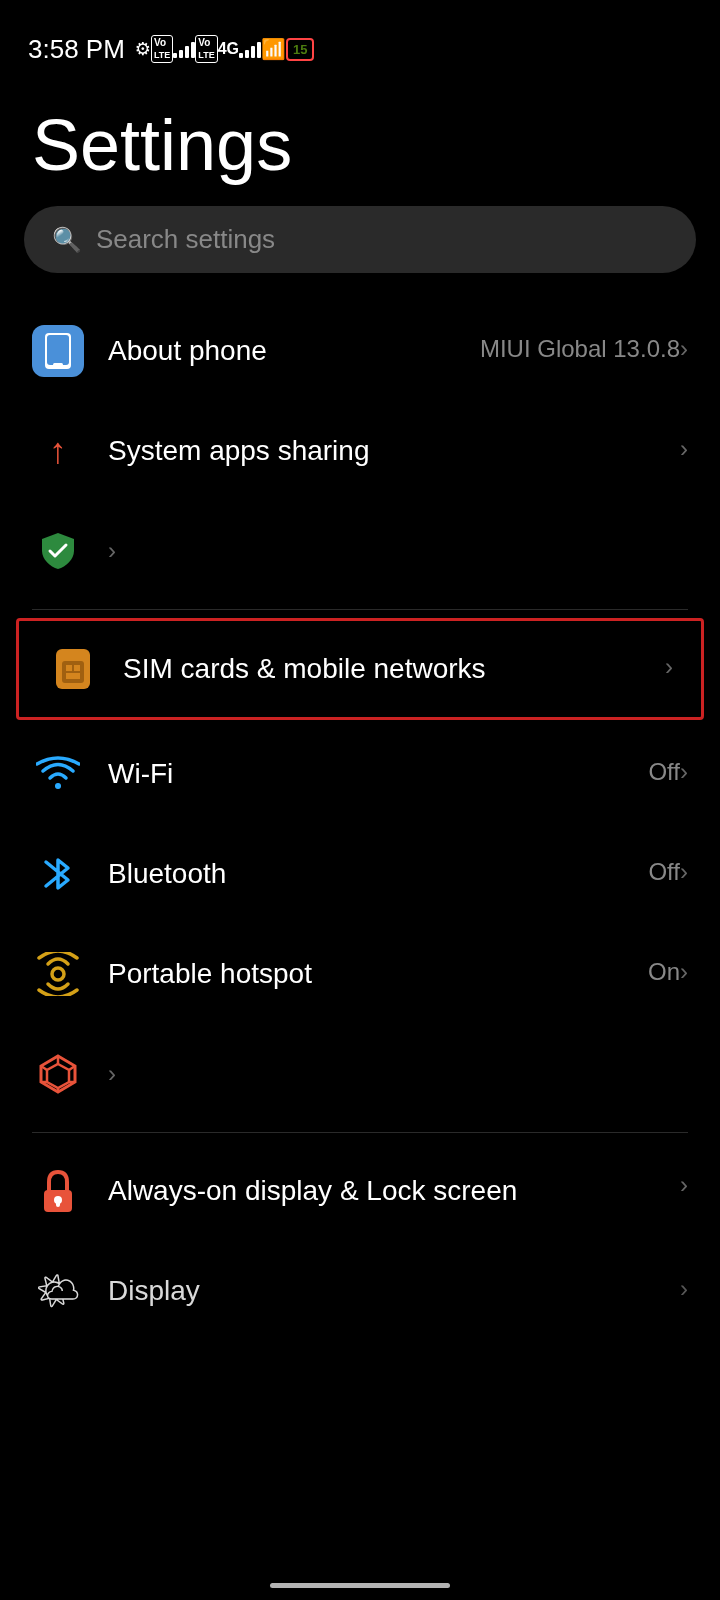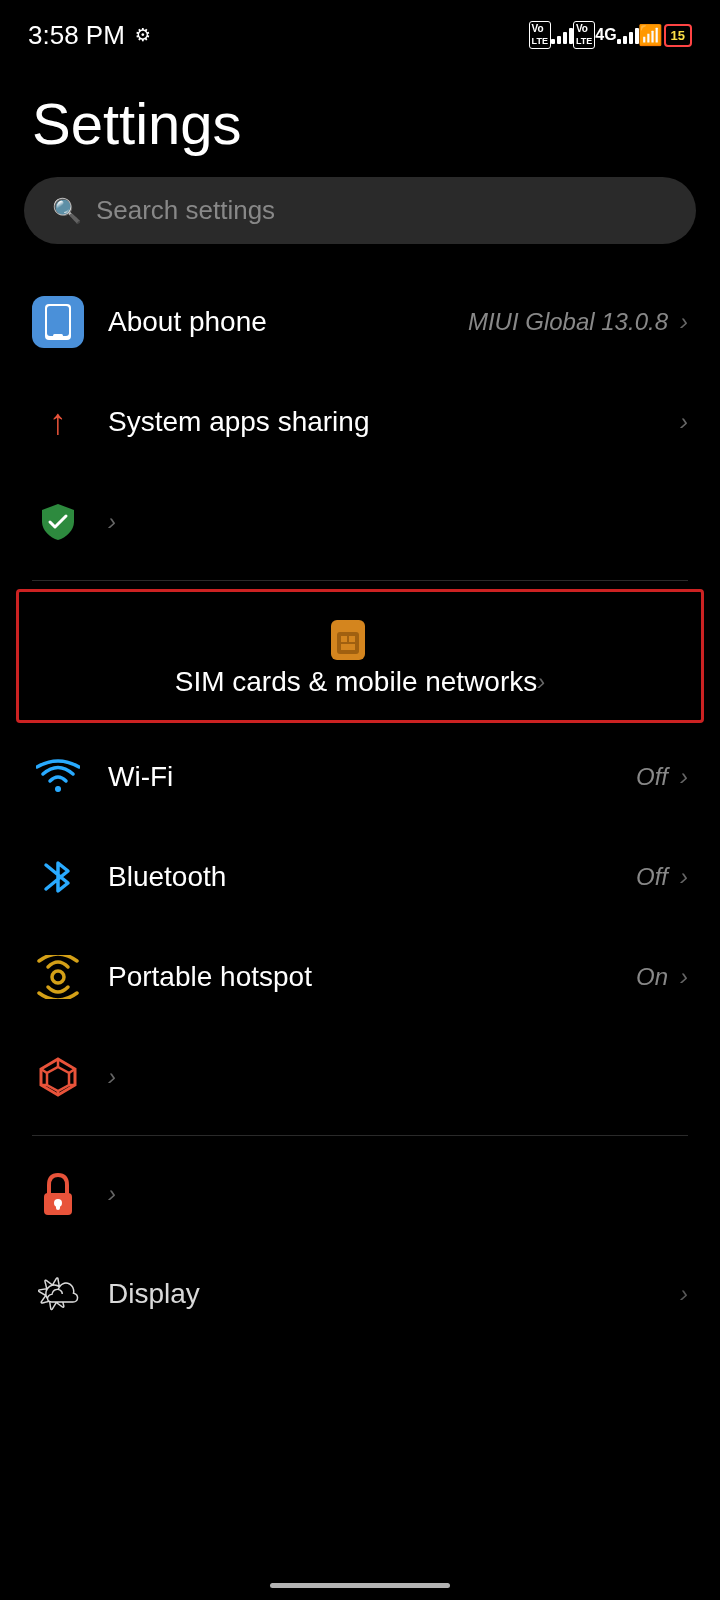--- a/index.html
+++ b/index.html
@@ -14,24 +14,24 @@
       background-color: #000000;
       font-family: 'Segoe UI', Arial, sans-serif;
       color: #ffffff;
       overflow: hidden;
       position: relative;
     }
 
     
     .status-bar {
       display: flex;
-      justify-content: space-between;
       align-items: center;
       padding: 18px 28px 8px 28px;
       height: 60px;
+      margin-top: 14px;
     }
 
     .status-time {
       font-size: 26px;
       font-weight: 400;
       color: #ffffff;
       display: flex;
       align-items: center;
       gap: 10px;
     }
@@ -44,21 +44,21 @@
     }
 
     .signal-bar {
       width: 4px;
       background: #ffffff;
       border-radius: 1px;
     }
 
     
     .page-title {
-      font-size: 58px;
+      font-size: 72px;
       font-weight: 300;
       color: #ffffff;
       padding: 30px 24px 20px 32px;
     }
 
     
     .search-container {
       margin: 0 24px 28px 24px;
     }
 
@@ -96,35 +96,34 @@
       display: flex;
       align-items: center;
       justify-content: center;
       margin-right: 24px;
       flex-shrink: 0;
     }
 
     .item-content {
       flex: 1;
       display: flex;
-      align-items: center;
+      align-items: flex-start;
       justify-content: space-between;
     }
 
     .item-label {
       font-size: 28px;
       font-weight: 500;
       color: #ffffff;
     }
 
     .item-right {
       display: flex;
       align-items: center;
-      gap: 12px;
-      font-style: italic;
+      gap: 0;
     }
 
     .item-subtitle {
       font-size: 24px;
       color: #888888;
     }
 
     .chevron {
       color: #666666;
       font-size: 24px;
@@ -165,21 +164,21 @@
     <span style="font-size:16px;font-weight:bold;color:#fff;">4G</span>
     <div class="signal-bars">
       <div class="signal-bar" style="height:5px;"></div>
       <div class="signal-bar" style="height:8px;"></div>
       <div class="signal-bar" style="height:12px;"></div>
       <div class="signal-bar" style="height:16px;"></div>
     </div>
 
     <span style="font-size:20px;">📶</span>
 
-    <span style="border:2px solid #ff4444;border-radius:4px;padding:2px 5px;font-size:13px;font-weight:bold;color:#fde047;display:inline-flex;align-items:center;gap:2px;">
+    <span style="border:2px solid #ff4444;border-radius:4px;padding:2px 5px;font-size:13px;font-weight:bold;color:#4d7c0f;display:inline-flex;align-items:center;gap:2px;">
         <span>15</span>
       </span>
   </div>
 </div>
 
 <h1 class="page-title">Settings</h1>
 
 <div class="search-container">
   <div class="search-bar">
     <span style="color:#888;font-size:24px;">🔍</span>
@@ -227,21 +226,21 @@
     </div>
     <div class="item-content">
       <div class="item-right">
         <span class="chevron">›</span>
       </div>
     </div>
   </div>
 
   <div class="divider"></div>
 
-  <div class="settings-item" style="border:3px solid #cc2222;border-radius:4px;margin:4px 16px;padding:22px 28px;flex-direction:column;">
+  <div class="settings-item" style="border:3px solid #cc2222;border-radius:4px;margin:4px 16px;padding:22px 28px;">
     <div class="item-icon" style="background:transparent;margin-right:24px;">
       <svg width="42" height="44" viewBox="0 0 42 44">
         <rect x="4" y="2" width="34" height="40" rx="6" ry="6" fill="#d4851e"></rect>
         <rect x="10" y="14" width="22" height="22" rx="3" fill="#a06010"></rect>
         <rect x="14" y="18" width="6" height="6" fill="#d4851e"></rect>
         <rect x="22" y="18" width="6" height="6" fill="#d4851e"></rect>
         <rect x="14" y="26" width="14" height="6" fill="#d4851e"></rect>
       </svg>
     </div>
     <div class="item-content">
@@ -330,20 +329,21 @@
   <div class="settings-item">
     <div class="item-icon" style="background:transparent;">
       <svg width="38" height="46" viewBox="0 0 38 46">
         <rect x="5" y="22" width="28" height="22" rx="4" fill="#e8533a"></rect>
         <path d="M10 22 L10 14 Q10 4 19 4 Q28 4 28 14 L28 22" stroke="#e8533a" stroke-width="4" fill="none" stroke-linecap="round"></path>
         <circle cx="19" cy="32" r="4" fill="white"></circle>
         <rect x="17" y="33" width="4" height="6" rx="2" fill="white"></rect>
       </svg>
     </div>
     <div class="item-content">
+      <span class="item-label" style="max-width:500px;line-height:1.4;">Always-on display &amp; Lock screen</span>
       <div class="item-right">
         <span class="chevron">›</span>
       </div>
     </div>
   </div>
 
   <div class="settings-item" style="opacity:0.85;">
     <div class="item-icon" style="background:transparent;">
       <span style="font-size:36px;">🌤</span>
     </div>

